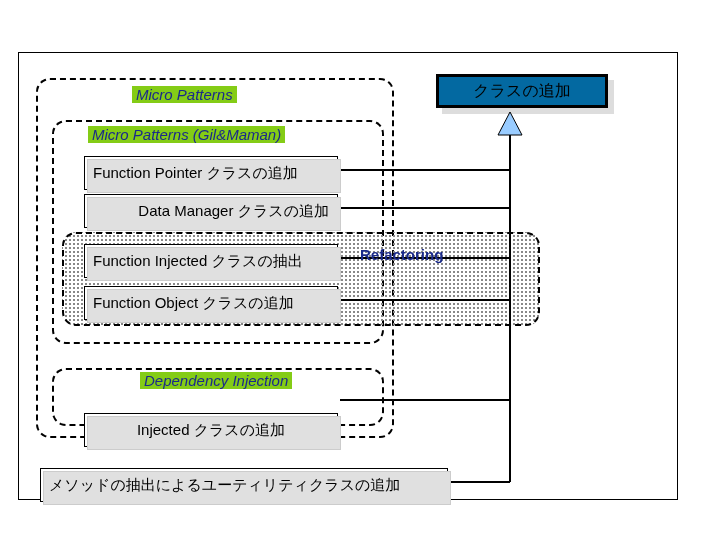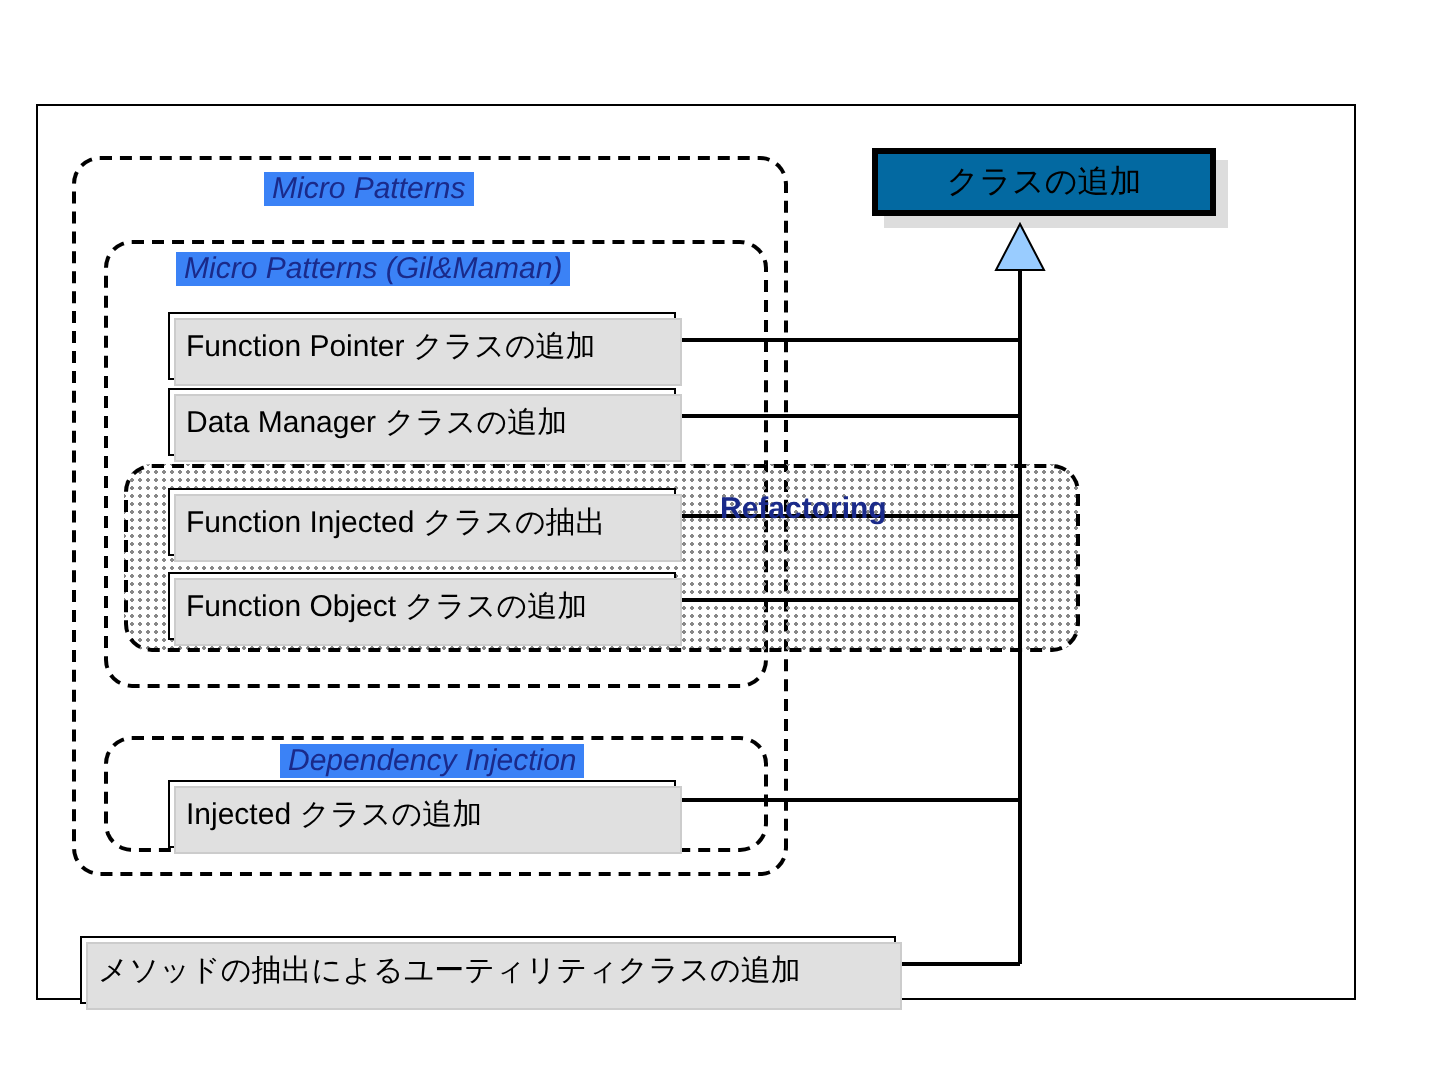--- a/index.html
+++ b/index.html
@@ -44,21 +44,21 @@
     height: 100%;
     background: #e0e0e0;
     z-index: -1;
     border: 1px solid #ccc;
   }
   .title-italic {
     position: absolute;
     font-style: italic;
     font-size: 15px;
     color: #1a2a8a;
-    background: #3b82f6;
+    background: #84cc16;
     padding: 0 4px;
   }
   .refactoring-label {
     position: absolute;
     font-weight: bold;
     font-size: 15px;
     color: #1a2a8a;
     z-index: 3;
   }
   .dotted-fill {
@@ -129,34 +129,34 @@
 <div class="dashed-box" style="left:52px; top:120px; width:332px; height:224px;"></div>
 <div class="title-italic z2" style="left:88px; top:126px;">Micro Patterns (Gil&amp;Maman)</div>
 
 <div class="dotted-fill" style="left:62px; top:232px; width:478px; height:94px;"></div>
 <div class="refactoring-label z2" style="left:360px; top:246px;">Refactoring</div>
 
 <div class="solid-box shadow z2" style="left:84px; top:156px; width:254px; height:28px;">
   <span>Function Pointer クラスの追加</span>
 </div>
 
-<div class="solid-box shadow z2" style="left:84px; top:194px; width:254px; height:28px;">
+<div class="solid-box shadow z2" style="left:84px; top:194px; width:254px; height:28px;justify-content:flex-end;">
   <span>Data Manager クラスの追加</span>
 </div>
 
 <div class="solid-box shadow z2" style="left:84px; top:244px; width:254px; height:28px;">
   <span>Function Injected クラスの抽出</span>
 </div>
 
 <div class="solid-box shadow z2" style="left:84px; top:286px; width:254px; height:28px;">
   <span>Function Object クラスの追加</span>
 </div>
 
 <div class="dashed-box" style="left:52px; top:368px; width:332px; height:58px;"></div>
 <div class="title-italic z2" style="left:140px; top:372px;">Dependency Injection</div>
 
-<div class="solid-box shadow z2" style="left:84px; top:390px; width:254px; height:28px; ">
+<div class="solid-box shadow z2" style="left:84px; top:413px; width:254px; height:28px; justify-content:center;">
   <span>Injected クラスの追加</span>
 </div>
 
 <div class="solid-box shadow z2" style="left:40px; top:468px; width:408px; height:28px;">
   <span>メソッドの抽出によるユーティリティクラスの追加</span>
 </div>
 
 </body></html>

